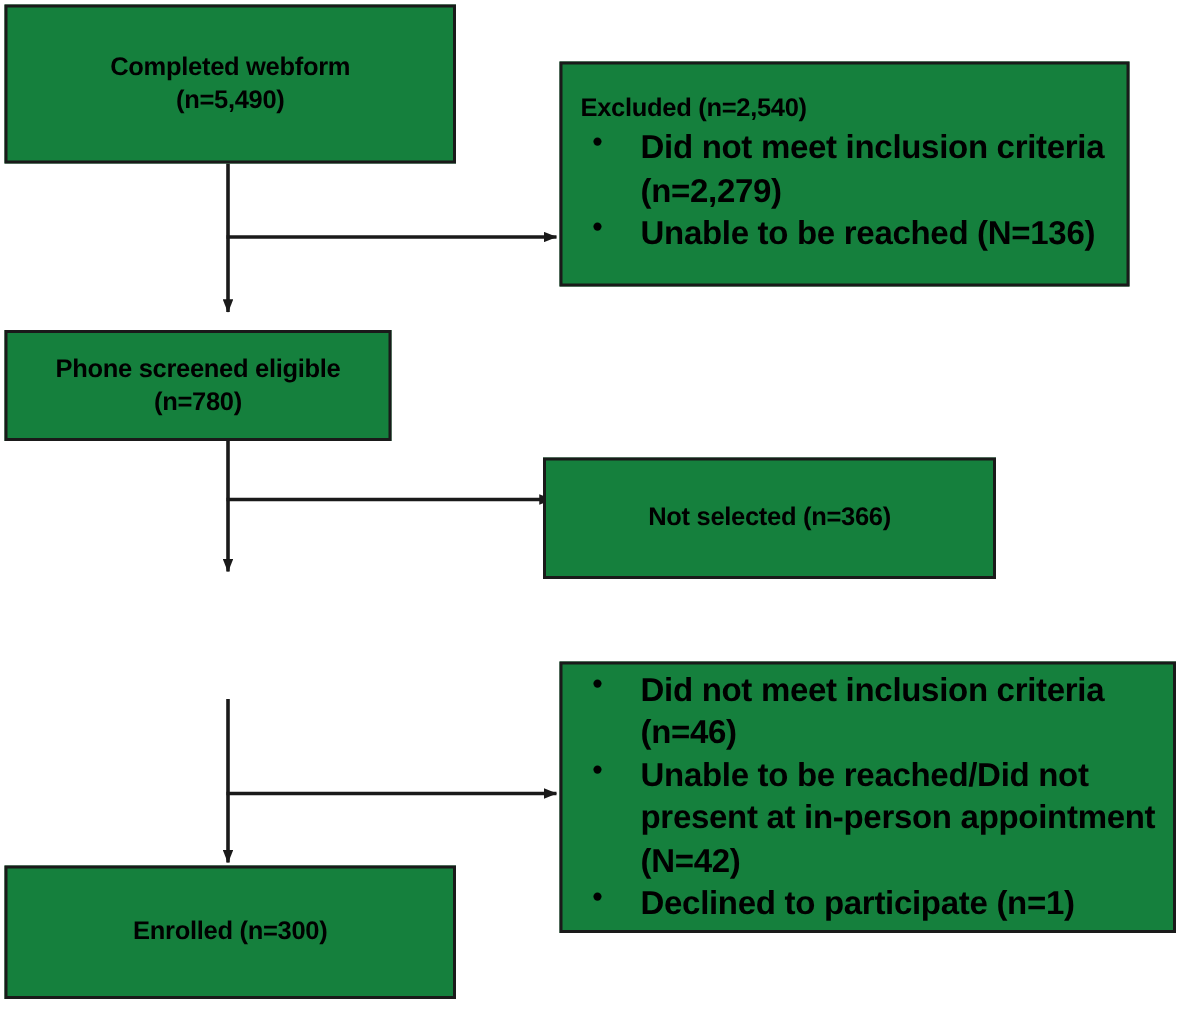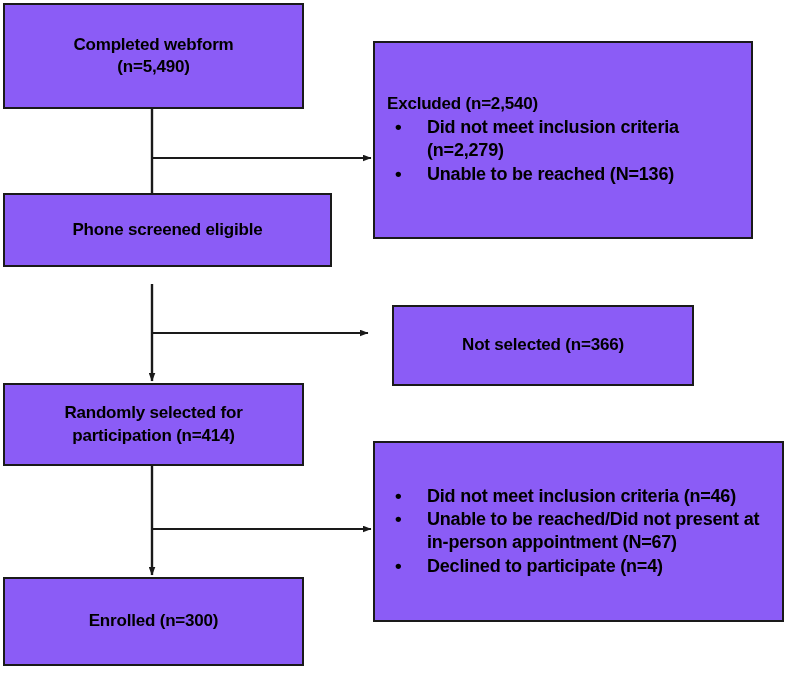--- a/index.html
+++ b/index.html
@@ -16,21 +16,21 @@
   }
   #flow-root {
     position: relative;
     width: 786px;
     height: 673px;
     background: #ffffff;
   }
   .node-box {
     position: absolute;
     box-sizing: border-box;
-    background: #8b5cf6;
+    background: #15803d;
     border: 2px solid #1a1a1a;
   }
   .node-box.centered {
     display: flex;
     align-items: center;
     justify-content: center;
     text-align: center;
   }
   .node-text {
     font-weight: bold;
@@ -57,21 +57,21 @@
     margin: 0 0 1px 0;
   }
   .bullet-list {
     list-style: none;
     margin: 0;
     padding: 0;
   }
   .bullet-item {
     position: relative;
     font-weight: bold;
-    font-size: 18px;
+    font-size: 22px;
     line-height: 1.30;
     color: #000000;
     letter-spacing: -0.2px;
     padding-left: 40px;
   }
   .bullet-item::before {
     content: "\2022";
     position: absolute;
     left: 8px;
     top: -1px;
@@ -108,56 +108,51 @@
     <line x1="151" y1="529" x2="371" y2="529" stroke="#1a1a1a" stroke-width="2.2" marker-end="url(#arrowhead)"></line>
   </svg>
 
   <div class="node-box centered" style="left:3px; top:3px; width:301px; height:106px;">
     <div class="node-text">
       <div>Completed webform</div>
       <div>(n=5,490)</div>
     </div>
   </div>
 
-  <div class="node-box centered" style="left:3px; top:193px; width:329px; height:74px;text-align:center;">
+  <div class="node-box centered" style="left:3px; top:220px; width:258px; height:74px;text-align:center;">
     <div class="node-text">
       <div>Phone screened eligible</div>
+      <div>(n=780)</div>
     </div>
   </div>
 
-  <div class="node-box centered" style="left:3px; top:383px; width:301px; height:83px;">
-    <div class="node-text">
-      <div>Randomly selected for</div>
-      <div>participation (n=414)</div>
-    </div>
-  </div>
 
   <div class="node-box centered" style="left:3px; top:577px; width:301px; height:89px;align-items:center;">
     <div class="node-text">
       <div>Enrolled (n=300)</div>
     </div>
   </div>
 
-  <div class="node-box" style="left:373px; top:41px; width:380px; height:198px;">
+  <div class="node-box" style="left:373px; top:41px; width:380px; height:150px;">
     <div class="excl-inner">
       <div class="excl-heading">Excluded (n=2,540)</div>
       <ul class="bullet-list">
         <li class="bullet-item">Did not meet inclusion criteria (n=2,279)</li>
         <li class="bullet-item">Unable to be reached (N=136)</li>
       </ul>
     </div>
   </div>
 
-  <div class="node-box centered" style="left:392px; top:305px; width:302px; height:81px;">
+  <div class="node-box centered" style="left:362px; top:305px; width:302px; height:81px;">
     <div class="node-text">Not selected (n=366)</div>
   </div>
 
   <div class="node-box" style="left:373px; top:441px; width:411px; height:181px;">
     <div class="excl-inner">
       <ul class="bullet-list">
         <li class="bullet-item">Did not meet inclusion criteria (n=46)</li>
-        <li class="bullet-item">Unable to be reached/Did not present at in-person appointment (N=67)</li>
-        <li class="bullet-item">Declined to participate (n=4)</li>
+        <li class="bullet-item">Unable to be reached/Did not present at in-person appointment (N=42)</li>
+        <li class="bullet-item">Declined to participate (n=1)</li>
       </ul>
     </div>
   </div>
 
 </div>
 
 </body></html>

